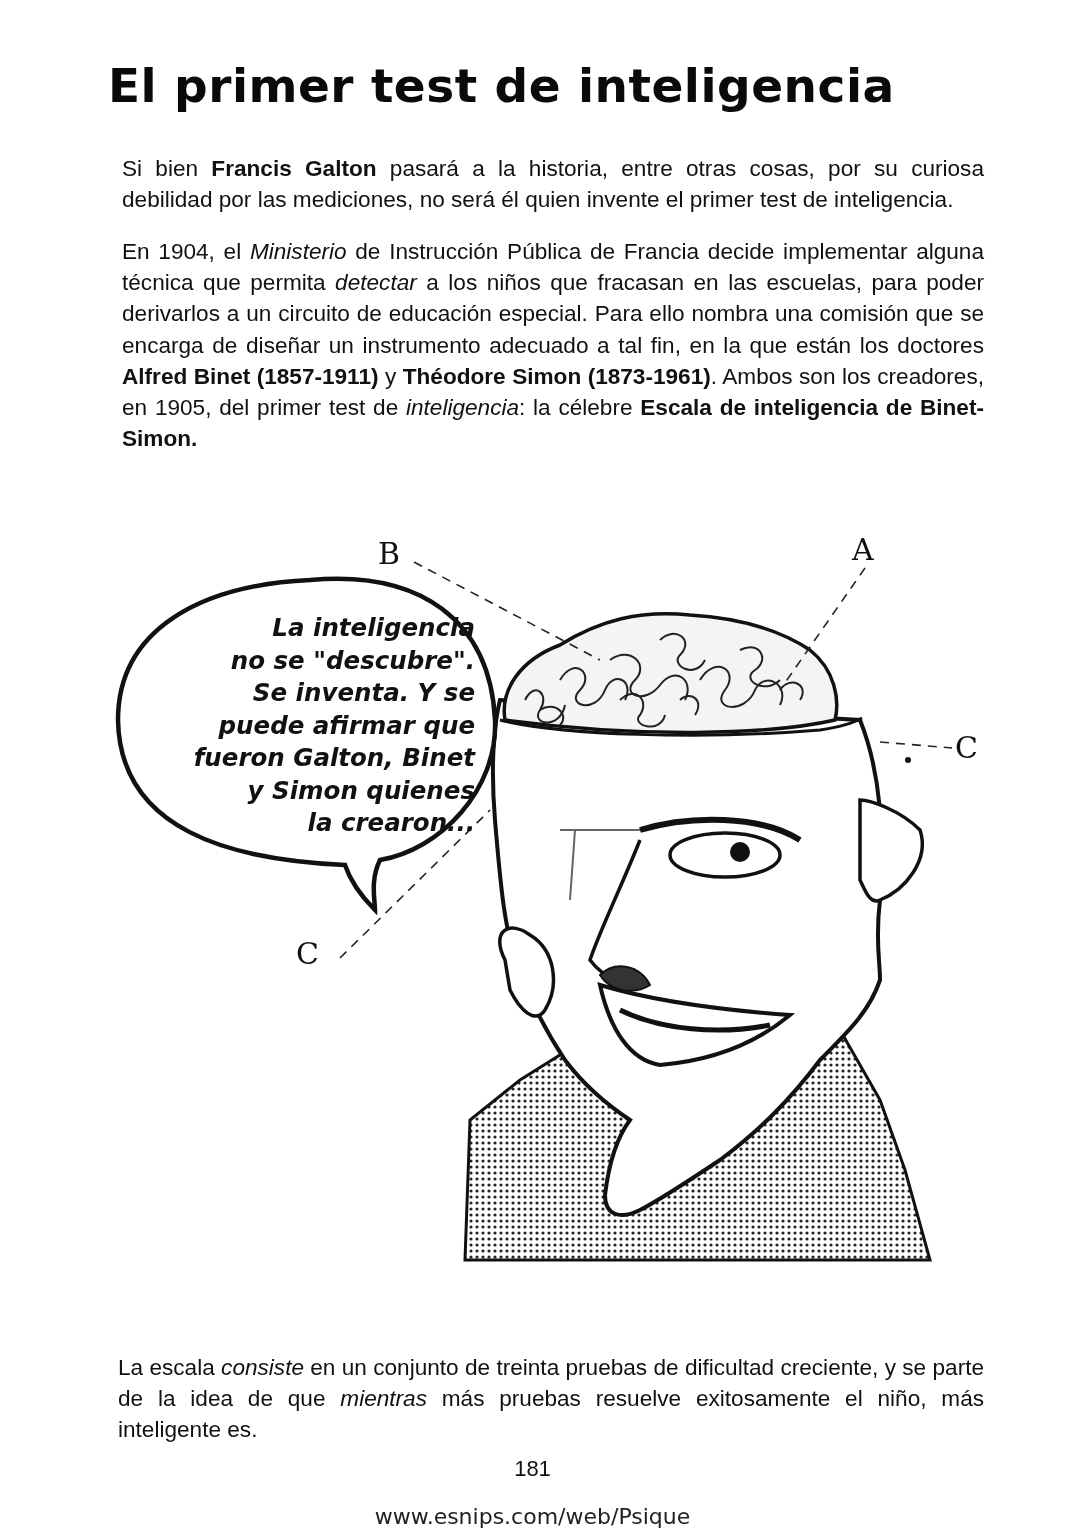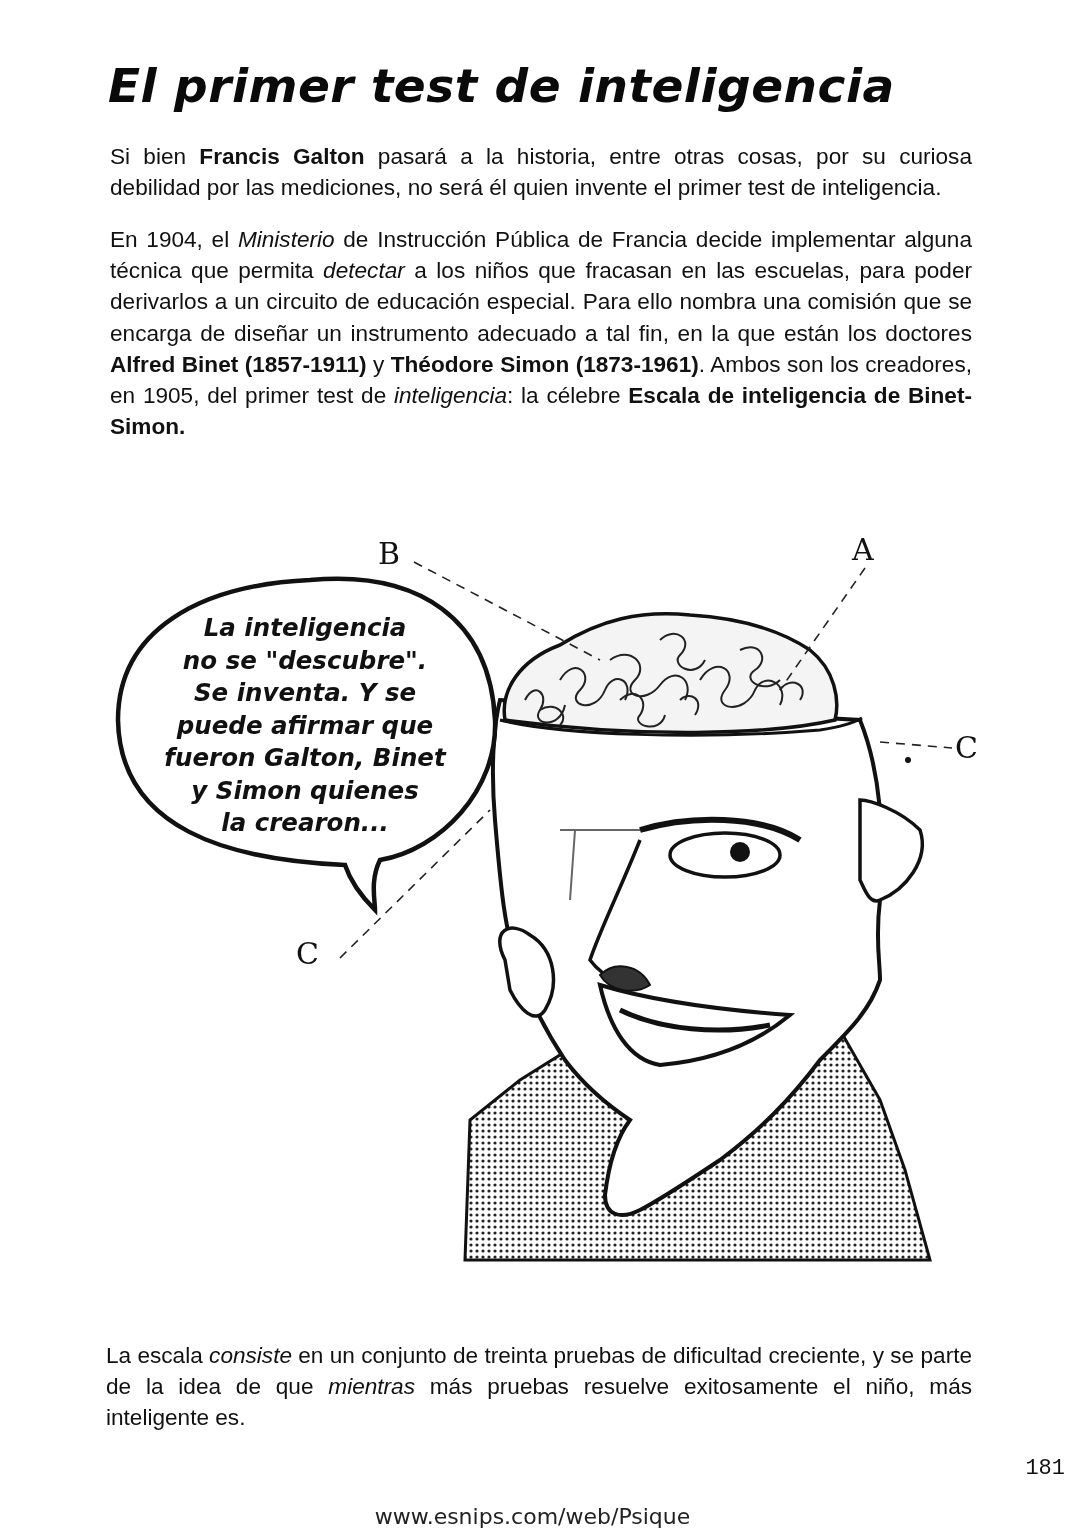--- a/index.html
+++ b/index.html
@@ -1,45 +1,45 @@
 <!DOCTYPE html>
 <html><head>
 <meta charset="utf-8">
 <style>
   html, body { margin:0; padding:0; background:#ffffff; }
   body { width:1080px; height:1539px; position:relative; overflow:hidden; color:#111; }
   .title {
     position:absolute; left:108px; top:58px;
-    font-family:"DejaVu Sans", sans-serif; font-weight:bold; font-style:italic;
+    font-family:"DejaVu Sans", sans-serif; font-weight:bold; 
     font-size:47px; letter-spacing:0.5px; color:#0a0a0a; margin:0; white-space:nowrap;
   }
   .body-text {
     position:absolute; left:110px; width:862px;
     font-family:"Liberation Sans", sans-serif; font-size:22.6px; line-height:31.2px;
-    color:#111; text-align:justify; margin:0;
+    color:#111; text-align:justify; margin:12px;
   }
   .p1 { top:141px; }
   .p2 { top:224px; }
   .p3 { top:1340px; left:106px; width:866px; }
   .b { font-weight:bold; }
   .i { font-style:italic; }
   .page-number {
-    position:absolute; top:1456px; left:0; width:1065px; text-align:right;
-    font-family:Liberation Mono, monospace; font-size:22px; color:#111;
+    position:absolute; top:1456px; left:0; width:1065px; text-align:center;
+    font-family:Liberation Sans, sans-serif; font-size:22px; color:#111;
   }
   .watermark {
     position:absolute; top:1504px; left:0; width:1065px; text-align:center;
     font-family:"DejaVu Sans", sans-serif; font-size:22px; color:#222;
   }
   .illustration { position:absolute; left:100px; top:520px; width:900px; height:760px; }
   .label {
     position:absolute; font-family:"DejaVu Serif", serif; font-size:30px; color:#111;
   }
   .bubble-text {
-    position:absolute; left:135px; top:612px; width:340px; text-align:center;
+    position:absolute; left:135px; top:612px; width:340px; text-align:right;
     font-family:"DejaVu Sans", sans-serif; font-style:italic; font-weight:bold;
     font-size:24.5px; line-height:32.5px; color:#111; white-space:pre-line;
   }
 </style>
 </head>
 <body>
 
 <h1 class="title">El primer test de inteligencia</h1>
 
 <p class="body-text p1">

